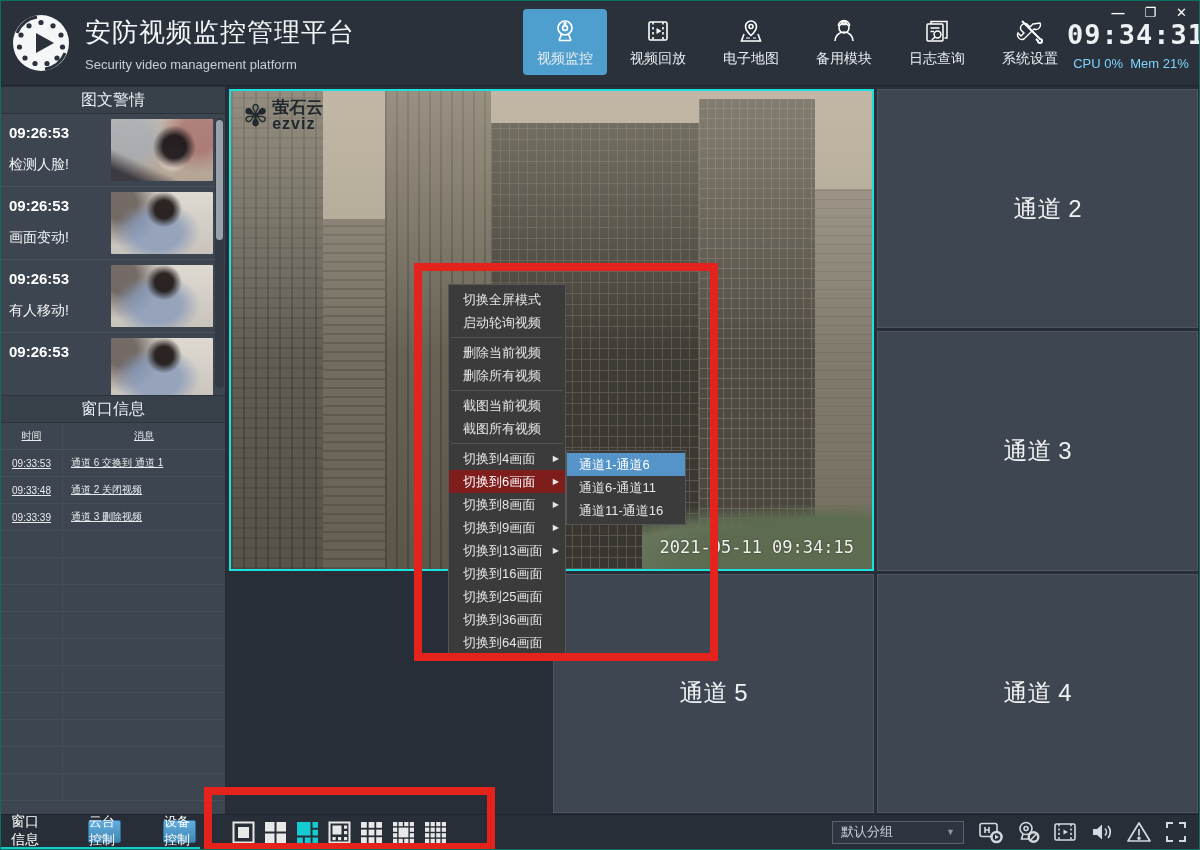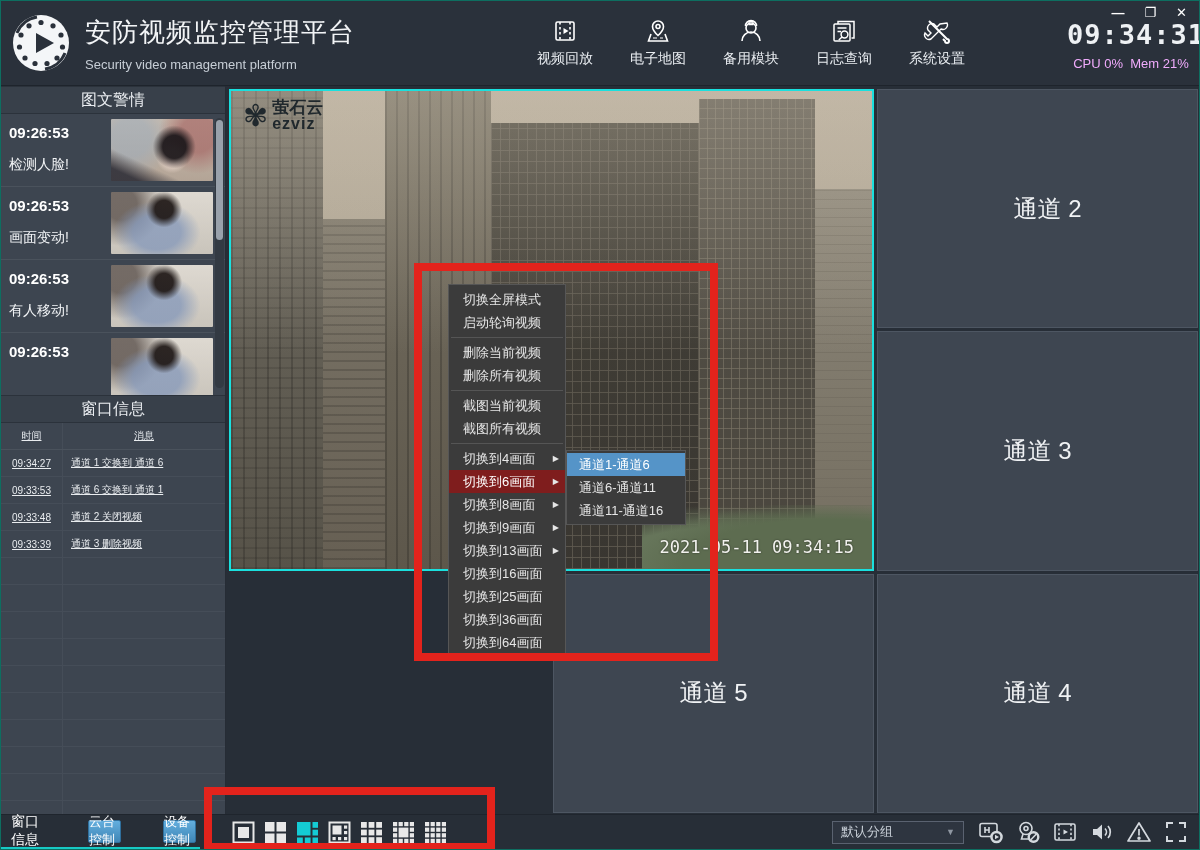--- a/index.html
+++ b/index.html
@@ -11,21 +11,21 @@
   .logo { position:absolute; left:10px; top:12px; width:60px; height:60px; }
   .title-block { position:absolute; left:84px; top:14px; color:#fff; }
   .app-title { font-size:26px; font-weight:400; letter-spacing:1px; color:#f2f4f6; }
   .app-subtitle { font-size:13px; color:#c7ced6; margin-top:7px; }
   .nav { position:absolute; left:522px; top:8px; display:flex; gap:9px; }
   .nav-btn { width:84px; height:66px; display:flex; flex-direction:column; align-items:center; justify-content:center; gap:5px; color:#e8ecf0; font-size:14px; border-radius:4px; cursor:pointer; }
   .nav-btn.active { background:#4f9fce; }
   .nav-btn svg { display:block; }
   .clock-block { position:absolute; right:6px; top:18px; width:128px; text-align:center; color:#fff; }
   .clock { font-family:"DejaVu Sans Mono","Liberation Mono",monospace; font-size:27px; font-weight:bold; letter-spacing:1px; color:#eef1f4; }
-  .cpu-mem { font-size:13px; color:#f0abfc; margin-top:6px; white-space:nowrap; }
+  .cpu-mem { font-size:13px; color:#7dd3fc; margin-top:6px; white-space:nowrap; }
   .win-controls { position:absolute; right:14px; top:4px; display:flex; gap:20px; color:#fff; font-size:13px; font-weight:bold; }
   .win-controls span { cursor:pointer; }
 
   
   .sidebar { position:absolute; left:0; top:85px; width:225px; height:733px; background:#3d4550; border-right:1px solid #262c35; }
   .panel-header { height:28px; background:#38404a; border-top:1px solid #2b323b; border-bottom:1px solid #2b323b; color:#e8ebef; font-size:16px; display:flex; align-items:center; justify-content:center; }
   .alarm-list { position:relative; height:281px; overflow:hidden; }
   .alarm-item { height:73px; border-bottom:1px solid #4a525c; position:relative; cursor:pointer; }
   .alarm-item:last-child { border-bottom:none; }
   .alarm-time { position:absolute; left:8px; top:10px; font-size:15px; font-weight:bold; color:#fff; }
@@ -141,20 +141,29 @@
     <path d="M6 20 A26 26 0 0 1 26 4" stroke="#2a313b" stroke-width="3" fill="none"></path>
     <path d="M54 40 A26 26 0 0 1 34 56" stroke="#2a313b" stroke-width="3" fill="none"></path>
     <polygon points="25,20 43,30 25,40" fill="#2a313b"></polygon>
   </svg>
   <div class="title-block">
     <div class="app-title">安防视频监控管理平台</div>
     <div class="app-subtitle">Security video management platform</div>
   </div>
 
   <div class="nav">
+    <div class="nav-btn active">
+      <svg width="28" height="28" viewBox="0 0 28 28" fill="none" stroke="#fff" stroke-width="1.7">
+        <circle cx="14" cy="11" r="7"></circle>
+          <circle cx="14" cy="11" r="2.4"></circle>
+          <circle cx="14" cy="6.6" r="0.8" fill="#fff"></circle>
+        <path d="M10.5 17.3 L8 23.5 M17.5 17.3 L20 23.5 M8 23.5 H20"></path>
+      </svg>
+      <span>视频监控</span>
+    </div>
     <div class="nav-btn">
       <svg width="28" height="28" viewBox="0 0 28 28" fill="none" stroke="#fff" stroke-width="1.6">
         <rect x="5" y="5" width="18" height="18" rx="1.5"></rect>
         <path d="M9 5 V23 M19 5 V23" stroke-dasharray="2.5 2.5"></path>
         <polygon points="12.5,11 17.5,14 12.5,17" fill="#fff" stroke="none"></polygon>
       </svg>
       <span>视频回放</span>
     </div>
     <div class="nav-btn">
       <svg width="28" height="28" viewBox="0 0 28 28" fill="none" stroke="#fff" stroke-width="1.6">
@@ -233,24 +242,20 @@
     <div class="alarm-scrollbar">
       <div class="alarm-scroll-thumb"></div>
     </div>
   </div>
 
   <div class="panel-header">窗口信息</div>
   <div class="wi-table">
     <div class="wi-row head">
       <div class="c1">时间</div>
       <div class="c2">消息</div>
-    </div>
-    <div class="wi-row">
-      <div class="c1">09:34:27</div>
-      <div class="c2">通道 1 交换到 通道 6</div>
     </div>
     <div class="wi-row">
       <div class="c1">09:33:53</div>
       <div class="c2">通道 6 交换到 通道 1</div>
     </div>
     <div class="wi-row">
       <div class="c1">09:33:48</div>
       <div class="c2">通道 2 关闭视频</div>
     </div>
     <div class="wi-row">

